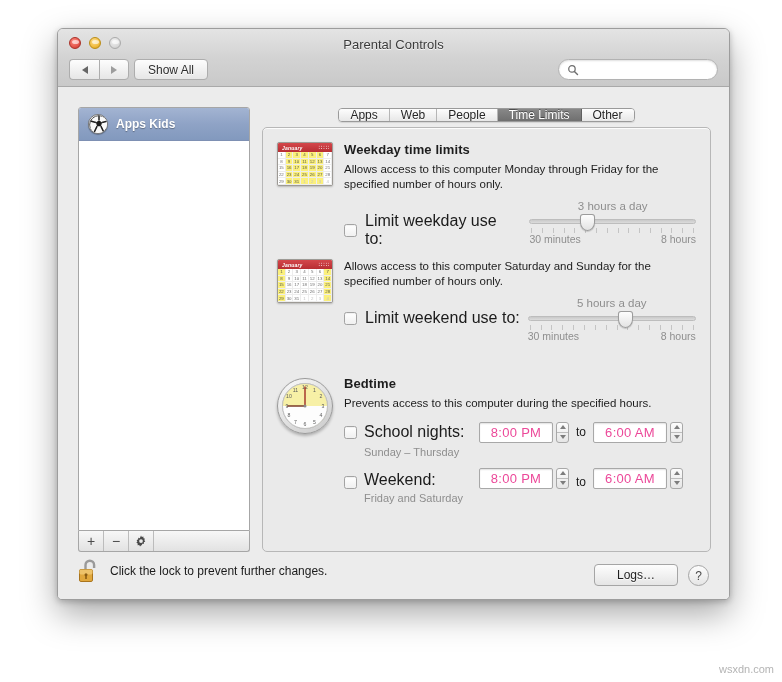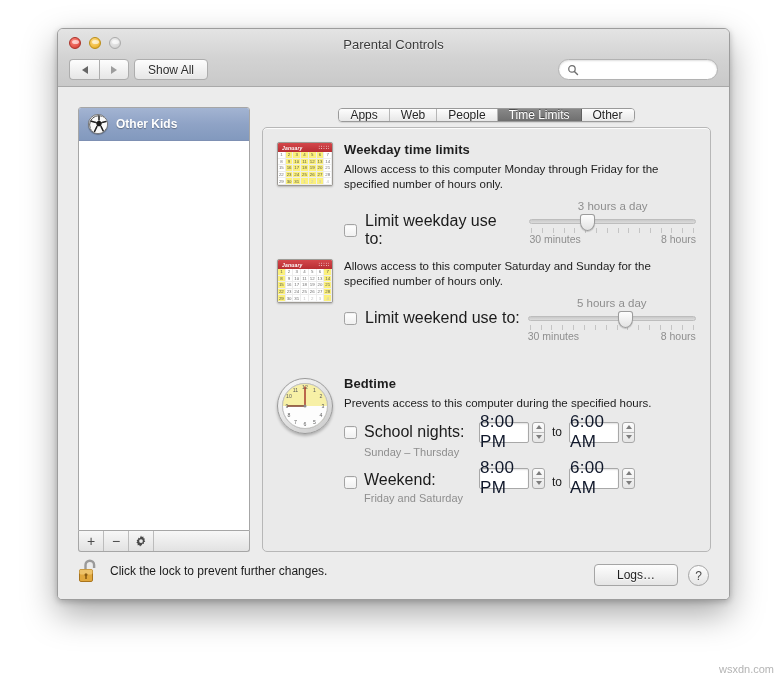--- a/index.html
+++ b/index.html
@@ -286,27 +286,27 @@
   }
   .slider-min, .slider-max {
     position: absolute; top: 33px;
     font-size: 10.5px; color: #8e8e8e;
   }
   .slider-min { left: 0; }
   .slider-max { right: 0; }
 
   
   .timefield {
-    width: 50px; height: 21px;
+    width: 74px; height: 21px;
     background: #fff;
     border: 1px solid #a8a8a8;
     border-radius: 2px;
     box-shadow: inset 0 1px 1.5px rgba(0,0,0,0.12);
     display: flex; align-items: center; justify-content: center;
-    font-size: 17px; color: #0f172a; letter-spacing: 0.3px;
+    font-size: 13px; color: #ec4899; letter-spacing: 0.3px;
   }
   .stepper {
     width: 13px; height: 21px;
     display: flex; flex-direction: column;
     border: 1px solid #a8a8a8; border-radius: 3px;
     overflow: hidden; margin-left: 3px;
     background: linear-gradient(to bottom, #fcfcfc, #e6e6e6);
   }
   .step-half {
     flex: 1; display: flex; align-items: center; justify-content: center;
@@ -388,21 +388,21 @@
       <div class="sidebar">
         <div class="user-row">
           <div class="avatar">
             <svg viewBox="0 0 20 20" width="20" height="20">
               <circle cx="10" cy="10" r="9.4" fill="#fafafa"></circle>
               <polygon points="10,5.2 13.1,7.5 11.9,11.2 8.1,11.2 6.9,7.5" fill="#1d1d1d"></polygon>
               <path d="M10,0.6 L10,5.2 M13.1,7.5 L18.6,6 M11.9,11.2 L15.2,18 M8.1,11.2 L4.8,18 M6.9,7.5 L1.4,6" stroke="#1d1d1d" stroke-width="1.5" fill="none"></path>
               <circle cx="10" cy="10" r="9.4" fill="none" stroke="#4a4a4a" stroke-width="1"></circle>
             </svg>
           </div>
-          <span class="user-name">Other Kids</span>
+          <span class="user-name">Apps Kids</span>
         </div>
       </div>
 
       <div class="sidebar-toolbar">
         <div class="sb-btn">+</div>
         <div class="sb-btn">−</div>
         <div class="sb-btn">
           <svg width="12" height="12" viewBox="0 0 16 16">
             <path fill="#4a4a4a" d="M8 0.8l1.1 1.9 2.1-0.6 0.1 2.2 2.1 0.6-1.1 1.9 1.4 1.7-1.9 1.1 0.3 2.2-2.2-0.2-1.1 1.9L8 14l-1.3 1.2-1.1-1.9-2.2 0.2 0.3-2.2L1.8 10.2 3.2 8.5 2.1 6.6l2.1-0.6 0.1-2.2 2.1 0.6z"></path>
             <circle cx="8" cy="8" r="2.5" fill="#ececec"></circle>

